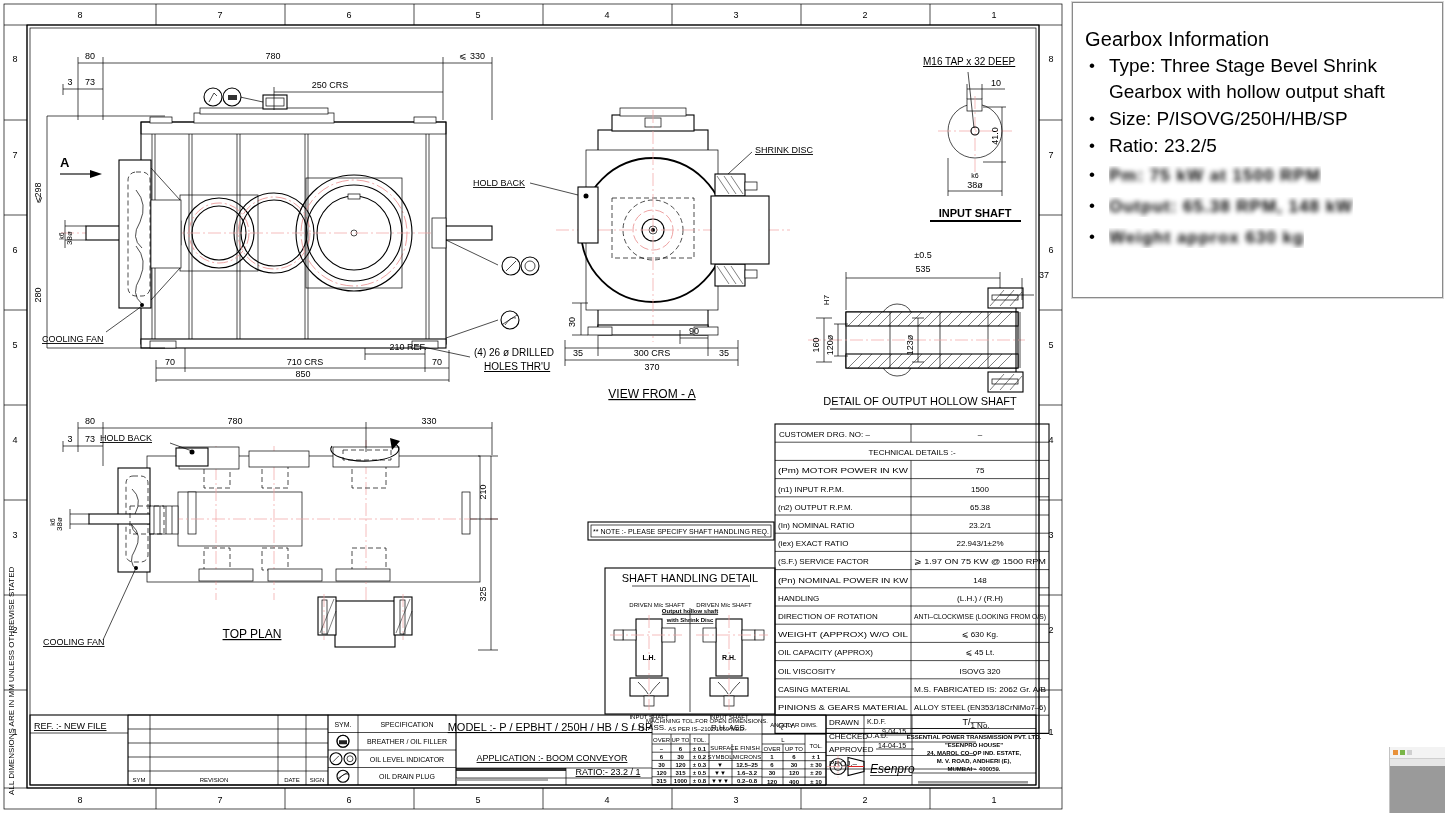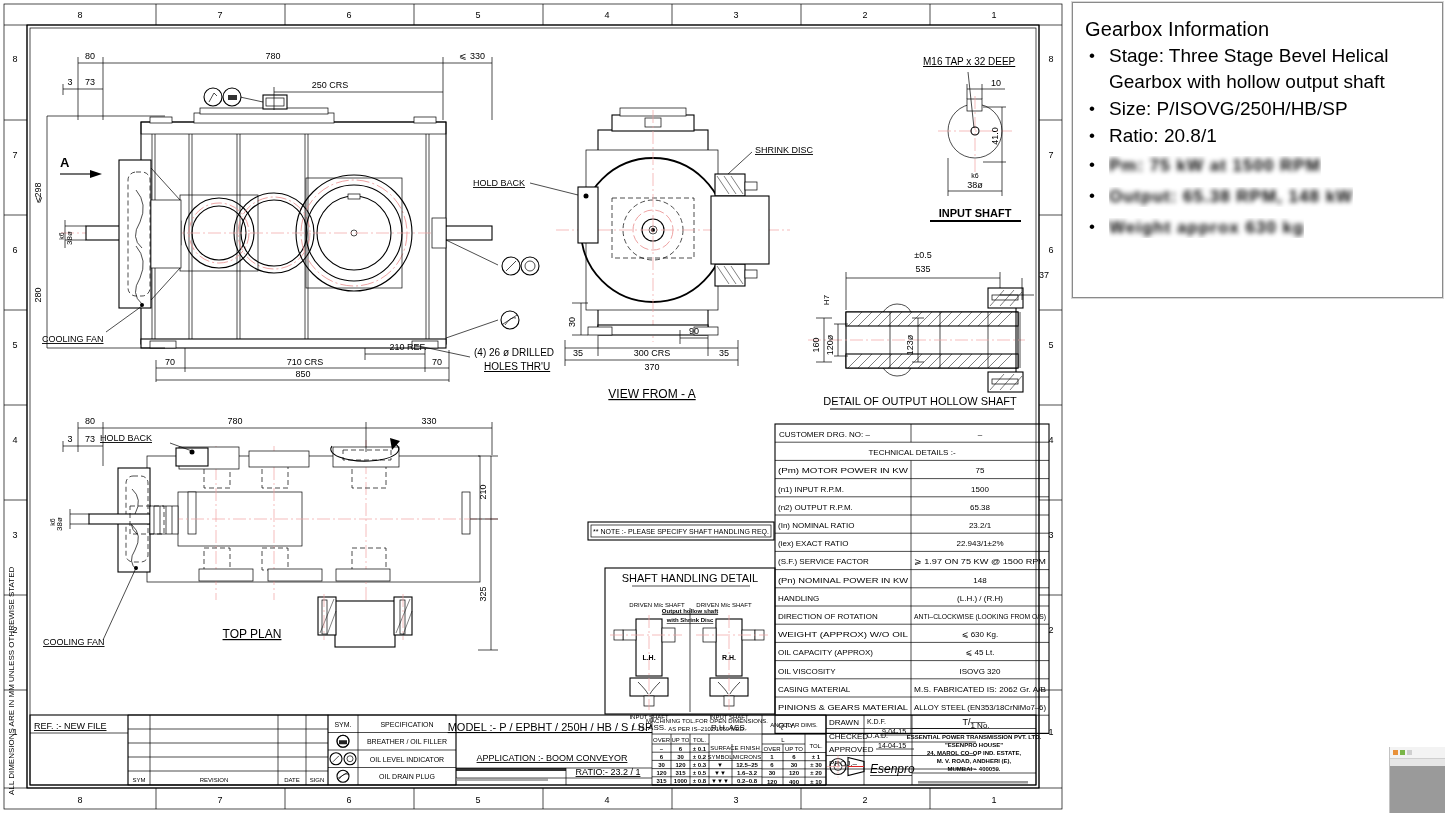--- a/index.html
+++ b/index.html
@@ -30,21 +30,21 @@
   .t13{font-size:13px;}
   .mid{text-anchor:middle;}
   .end{text-anchor:end;}
   .ul{text-decoration:underline;}
   .bld{font-weight:bold;}
 
   
   #infoPanel{position:absolute;left:1072px;top:2px;width:371px;height:296px;
              background:#fff;border:1px solid #8a8a8a;box-sizing:border-box;
              box-shadow:0 0 0 1px #d8d8d8;padding:6px 8px 0 10px;}
-  #infoTitle{font-size:20px;color:#000;letter-spacing:.1px;margin:9px 0 2px 2px;}
+  #infoTitle{font-size:20px;color:#000;letter-spacing:.1px;margin:19px 0 2px 2px;}
   .ibul{display:flex;align-items:flex-start;margin:0 0 1px 0;}
   .idot{width:20px;flex:0 0 20px;font-size:17px;line-height:26px;text-align:left;padding-left:6px;}
   .itxt{font-size:19px;line-height:26px;color:#000;}
   .blurline{height:20px;margin:6px 0 4px 0;position:relative;overflow:hidden;}
   .blurline span{display:block;font-size:17px;font-weight:bold;color:#000;
                  filter:blur(2.6px) contrast(2.4);white-space:nowrap;
                  letter-spacing:1px;}
   .blurb{align-items:center;}
   .blurb .idot{line-height:20px;}
 
@@ -895,29 +895,29 @@
   </g>
 
 </svg>
 </div>
 
 <div id="infoPanel">
   <div id="infoTitle">Gearbox Information</div>
 
   <div class="ibul">
     <div class="idot">•</div>
-    <div class="itxt">Stage: Three Stage Bevel Helical Gearbox with hollow output shaft</div>
+    <div class="itxt">Type: Three Stage Bevel Shrink Gearbox with hollow output shaft</div>
   </div>
   <div class="ibul">
     <div class="idot">•</div>
     <div class="itxt">Size: P/ISOVG/250H/HB/SP</div>
   </div>
   <div class="ibul">
     <div class="idot">•</div>
-    <div class="itxt">Ratio: 20.8/1</div>
+    <div class="itxt">Ratio: 23.2/5</div>
   </div>
 
   <div class="ibul blurb">
     <div class="idot">•</div>
     <div class="blurline">
         <span>Pm: 75 kW at 1500 RPM</span>
       </div>
   </div>
   <div class="ibul blurb">
     <div class="idot">•</div>

